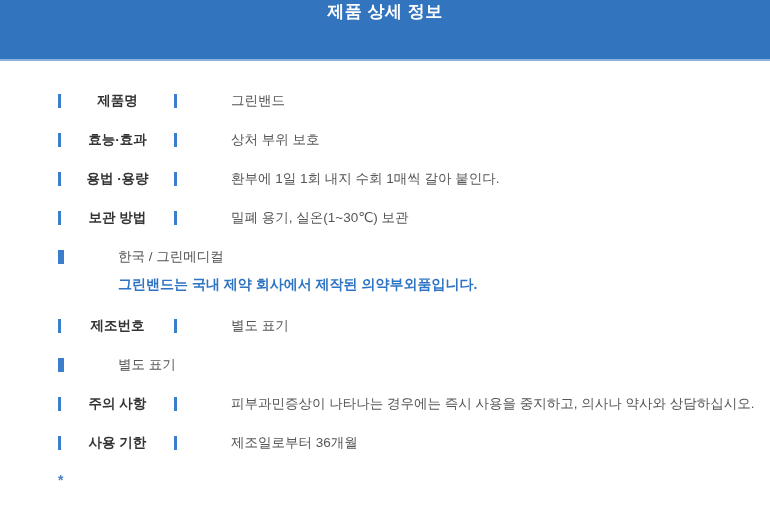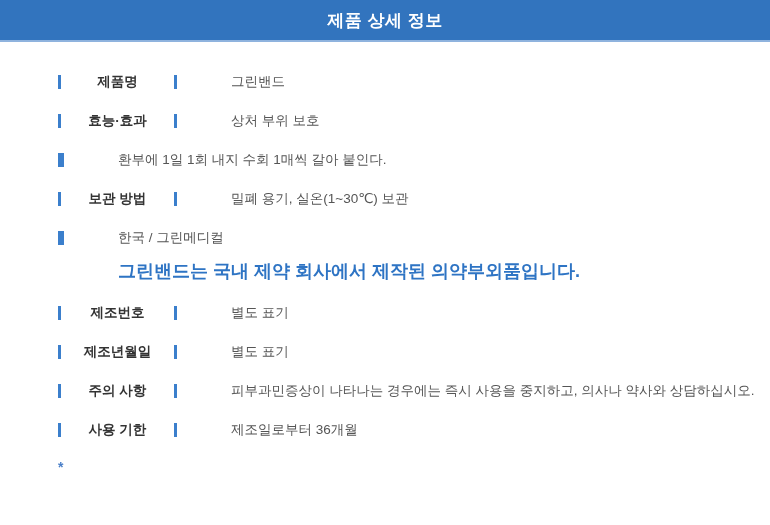--- a/index.html
+++ b/index.html
@@ -15,25 +15,25 @@
   * { box-sizing: border-box; }
   html, body { margin: 0; padding: 0; }
   body {
     width: 770px;
     height: 525px;
     background: #ffffff;
     font-family: "Liberation Sans", "DejaVu Sans", sans-serif;
     overflow: hidden;
   }
   .header {
-    height: 42px;
+    height: 61px;
     background: var(--header-bg);
     border-bottom: 2px solid var(--header-underline);
     display: flex;
-    align-items: center;
+    align-items: flex-start;
     justify-content: center;
   }
   .header-title {
     color: #ffffff;
     font-size: 17px;
     font-weight: bold;
     letter-spacing: 0.5px;
   }
   .table {
     padding: 30px 0 0 58px;
@@ -67,23 +67,23 @@
   }
   .value {
     color: var(--value-color);
     font-size: 13.5px;
     line-height: 20px;
     white-space: nowrap;
   }
   .note {
     color: var(--note-color);
     font-weight: bold;
-    font-size: 18px;
+    font-size: 14px;
     line-height: 22px;
-    margin-top: 12px;
+    margin-top: 6px;
     white-space: nowrap;
   }
   .footer {
     margin: 8px 0 0 58px;
     display: flex;
     align-items: flex-start;
   }
   .footer-marker {
     color: var(--footer-marker-color);
     font-weight: bold;
@@ -120,20 +120,21 @@
     <span class="bar"></span>
     <span class="label">효능·효과</span>
     <span class="bar"></span>
     <div class="value-wrap">
       <div class="value">상처 부위 보호</div>
     </div>
   </div>
 
   <div class="row">
     <span class="bar"></span>
+    <span class="label">용법 ·용량</span>
     <span class="bar"></span>
     <div class="value-wrap">
       <div class="value">환부에 1일 1회 내지 수회 1매씩 갈아 붙인다.</div>
     </div>
   </div>
 
   <div class="row">
     <span class="bar"></span>
     <span class="label">보관 방법</span>
     <span class="bar"></span>
@@ -156,21 +157,20 @@
     <span class="bar"></span>
     <span class="label">제조번호</span>
     <span class="bar"></span>
     <div class="value-wrap">
       <div class="value">별도 표기</div>
     </div>
   </div>
 
   <div class="row">
     <span class="bar"></span>
-    <span class="label">제조년월일</span>
     <span class="bar"></span>
     <div class="value-wrap">
       <div class="value">별도 표기</div>
     </div>
   </div>
 
   <div class="row">
     <span class="bar"></span>
     <span class="label">주의 사항</span>
     <span class="bar"></span>

